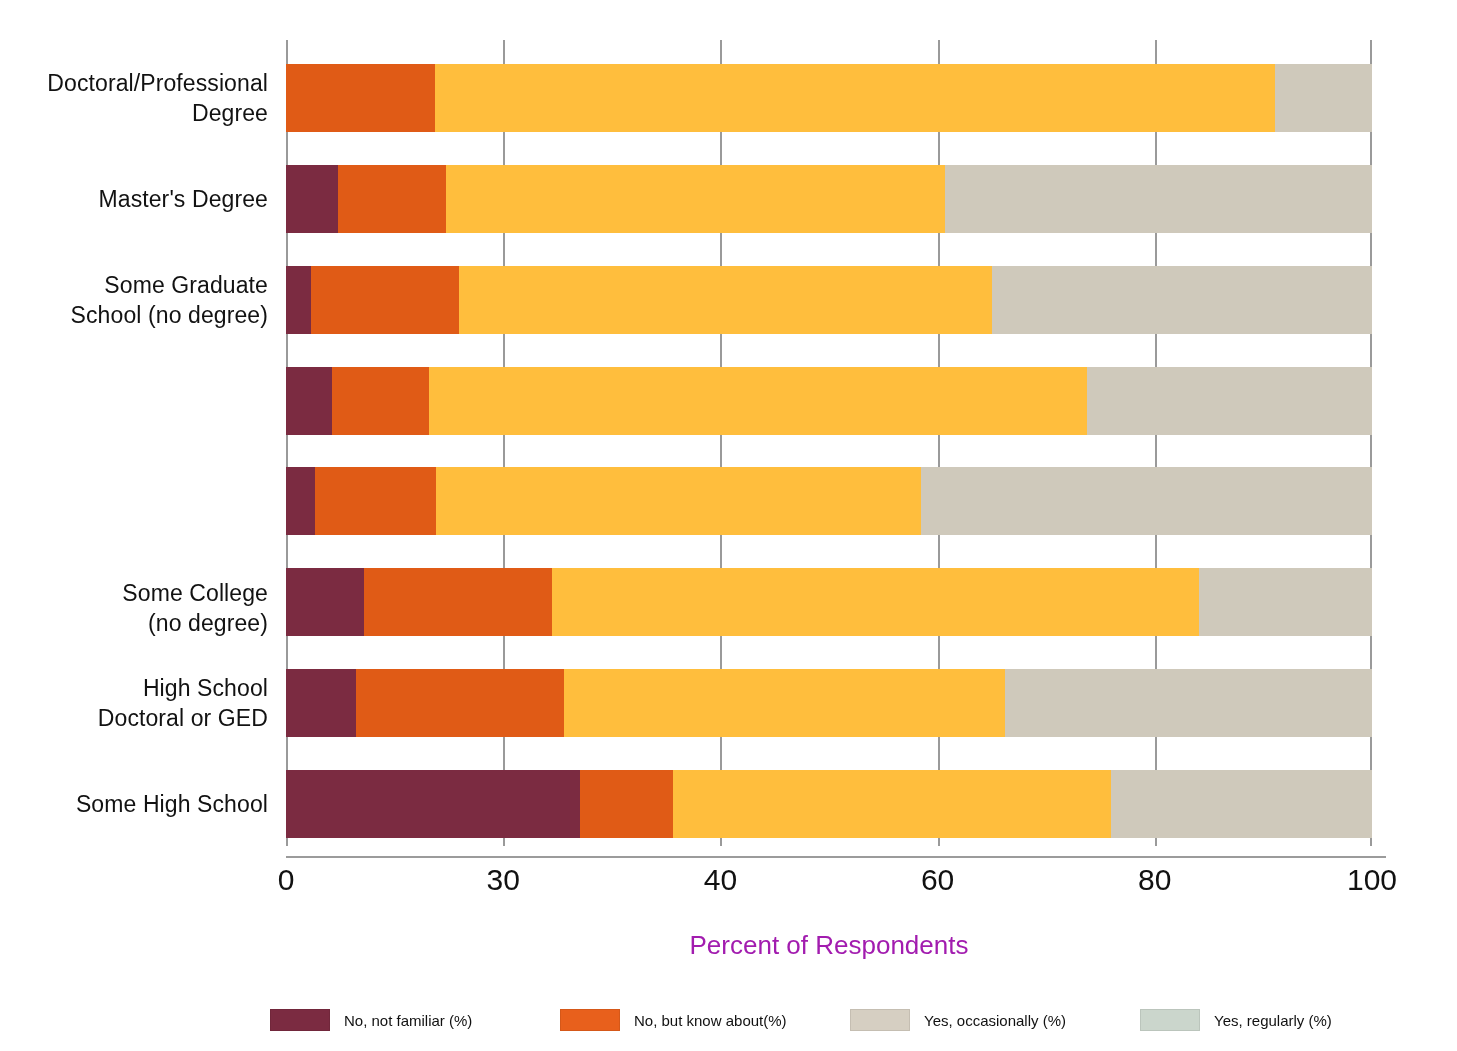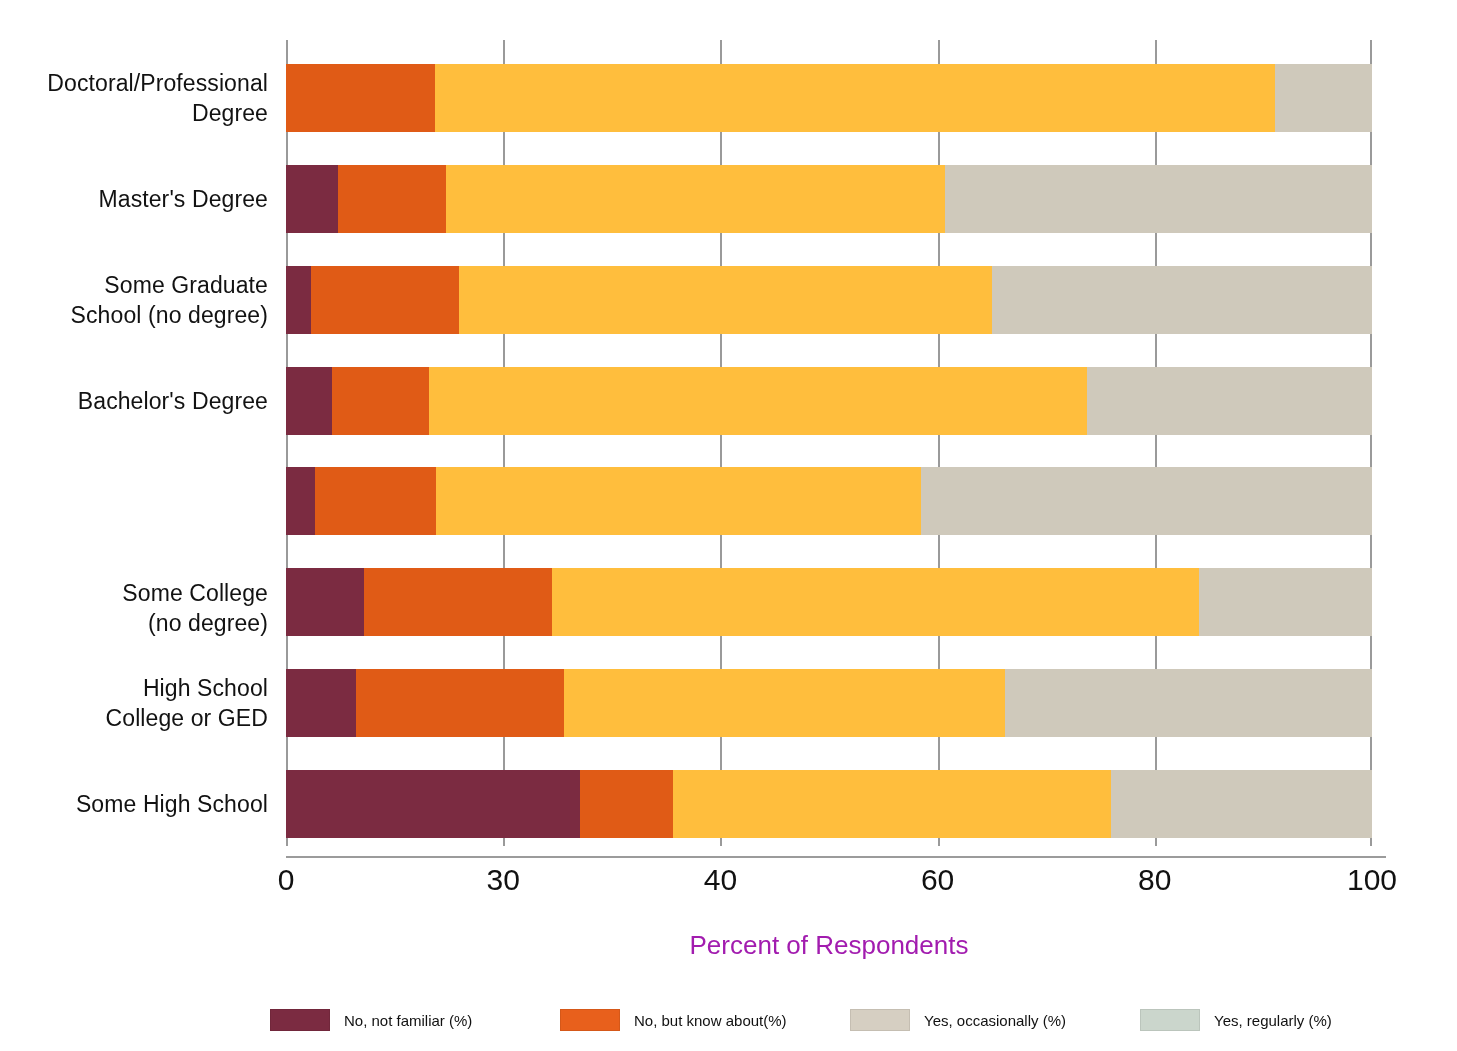--- a/index.html
+++ b/index.html
@@ -164,30 +164,27 @@
         <div>Doctoral/Professional</div>
         <div>Degree</div>
       </div>
       <div class="cat-label" style="top: 144.125px;">
         <div>Master's Degree</div>
       </div>
       <div class="cat-label" style="top: 229.875px;">
         <div>Some Graduate</div>
         <div>School (no degree)</div>
       </div>
-      <div class="cat-label" style="top: 345.625px;">
-        <div>Bachelor's Degree</div>
-      </div>
       <div class="cat-label" style="top: 538px;">
         <div>Some College</div>
         <div>(no degree)</div>
       </div>
       <div class="cat-label" style="top: 632.875px;">
         <div>High School</div>
-        <div>College or GED</div>
+        <div>Doctoral or GED</div>
       </div>
       <div class="cat-label" style="top: 748.625px;">
         <div>Some High School</div>
       </div>
     </div>
 
   <div class="plot-area">
     <div class="gridlines" id="gridlines">
         <div class="gridline is-origin" style="left: 0px;"></div>
         <div class="gridline" style="left: 217.2px;"></div>

